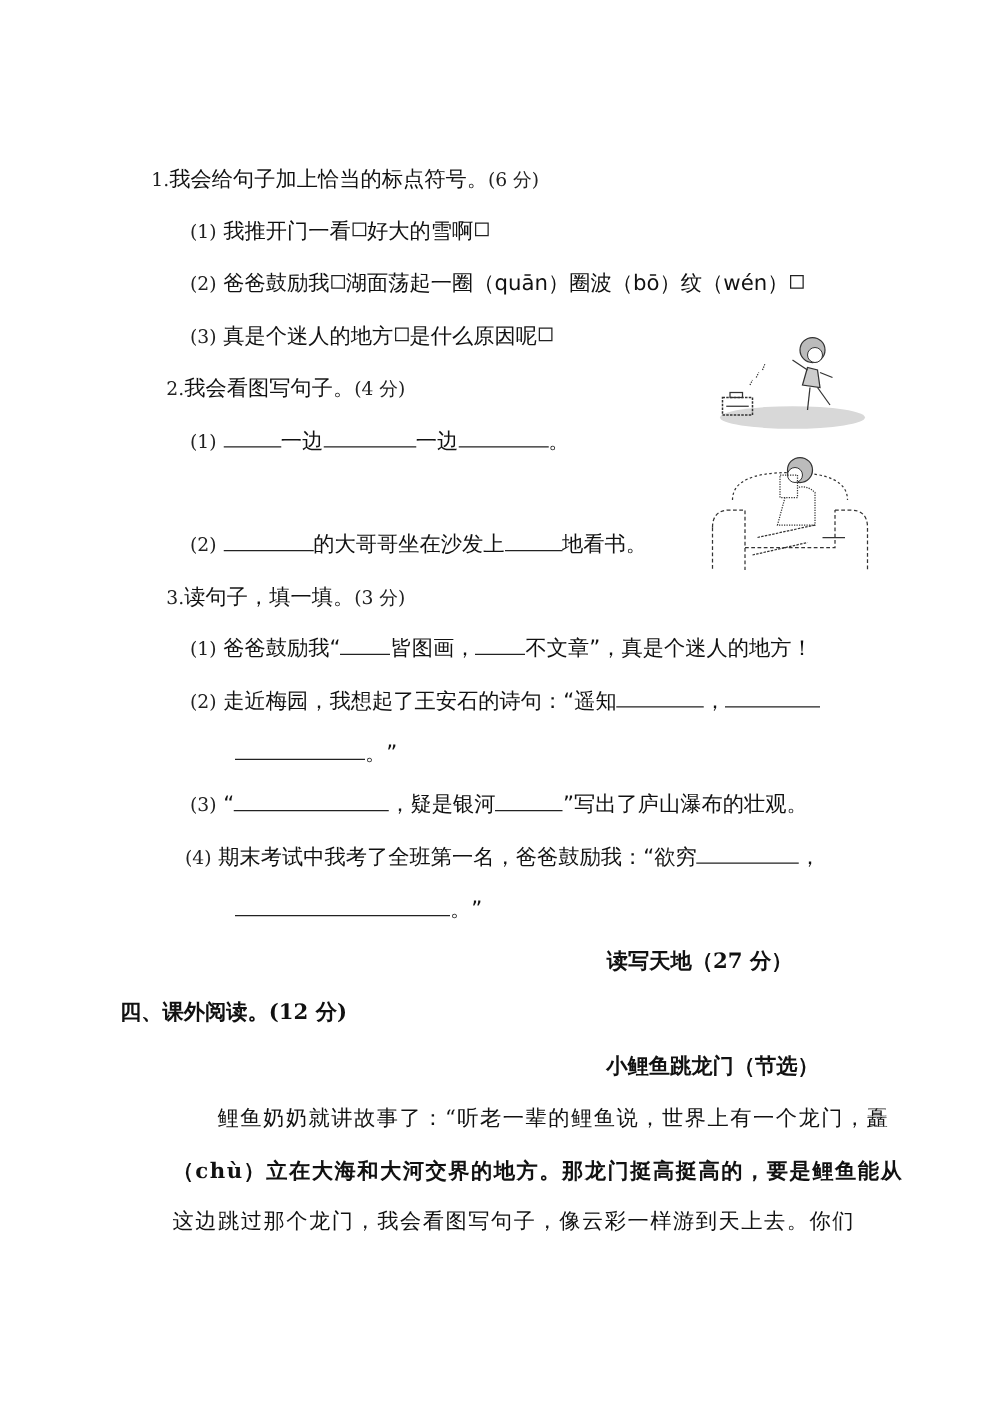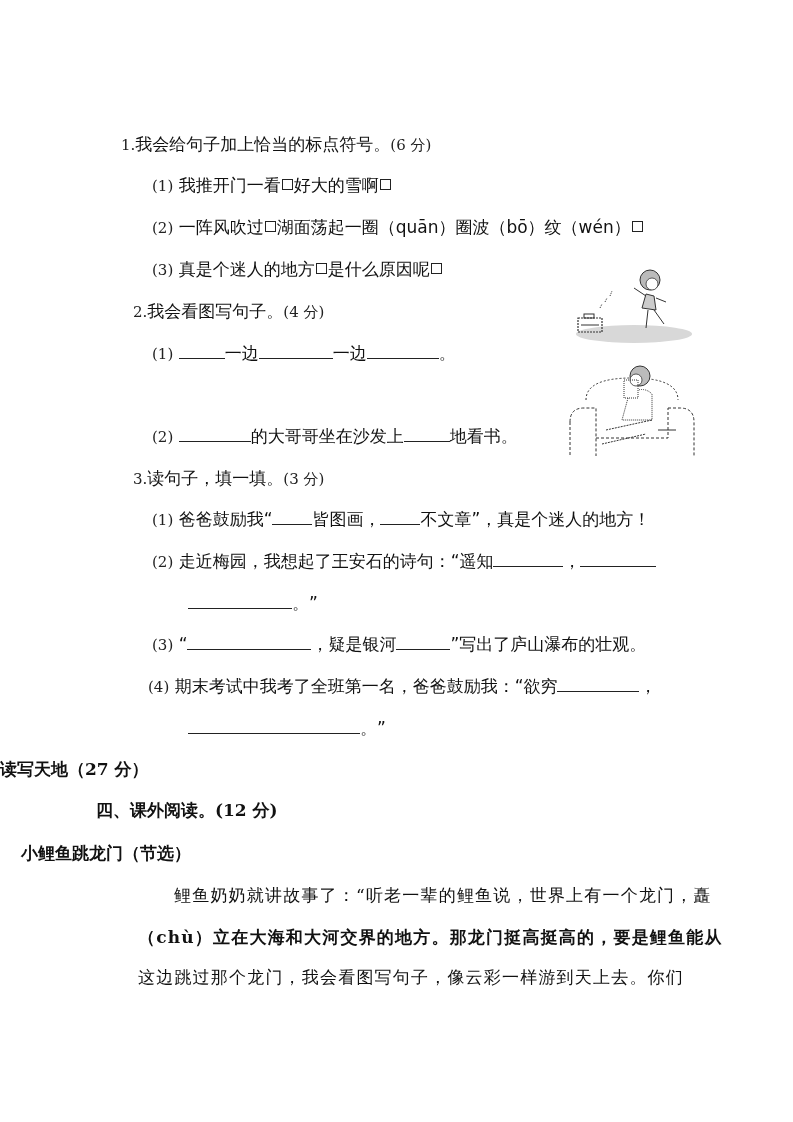--- a/index.html
+++ b/index.html
@@ -3,40 +3,40 @@
   <meta charset="utf-8">
   <style>
     html, body { margin: 0; padding: 0; background: #ffffff; }
     body { width: 793px; height: 1122px; position: relative; overflow: hidden;
            font-family: "DejaVu Sans", sans-serif; color: #111; }
     .line { position: absolute; white-space: nowrap; font-size: 17px; line-height: 22px; }
     .num { font-family: "DejaVu Serif", serif; font-size: 15px; color: #222; }
     .blank { display: inline-block; border-bottom: 1px solid #222; height: 15px; vertical-align: baseline; }
     .box { display: inline-block; width: 9px; height: 9px; border: 1px solid #222; margin: 0 1px; vertical-align: 1px; }
     .bold { font-weight: bold; }
-    .center { left: 0; width: 634px; text-align: left; }
+    .center { left: 0; width: 634px; text-align: right; }
     .serif { font-family: "DejaVu Serif", serif; }
     .passage { font-family: "DejaVu Serif", serif; font-size: 17px; letter-spacing: 1.2px; }
     .pic { position: absolute; }
   </style>
 </head>
 <body>
 
 <div class="line" style="left:121px; top:133px;">
   <span class="num">1.</span><span>我会给句子加上恰当的标点符号。</span><span class="num">(6 分)</span>
 </div>
 
 <div class="line" style="left:152px; top:174px;">
   <span class="num">(1)</span>
   <span>我推开门一看</span><span class="box"></span><span>好大的雪啊</span><span class="box"></span>
 </div>
 
 <div class="line" style="left:152px; top:216px;">
   <span class="num">(2)</span>
-  <span>一阵风吹过</span><span class="box"></span><span>湖面荡起一圈（quān）圈波（bō）纹（wén）</span><span class="box"></span>
+  <span>爸爸鼓励我</span><span class="box"></span><span>湖面荡起一圈（quān）圈波（bō）纹（wén）</span><span class="box"></span>
 </div>
 
 <div class="line" style="left:152px; top:258px;">
   <span class="num">(3)</span>
   <span>真是个迷人的地方</span><span class="box"></span><span>是什么原因呢</span><span class="box"></span>
 </div>
 
 <div class="line" style="left:133px; top:300px;">
   <span class="num">2.</span><span>我会看图写句子。</span><span class="num">(4 分)</span>
 </div>

